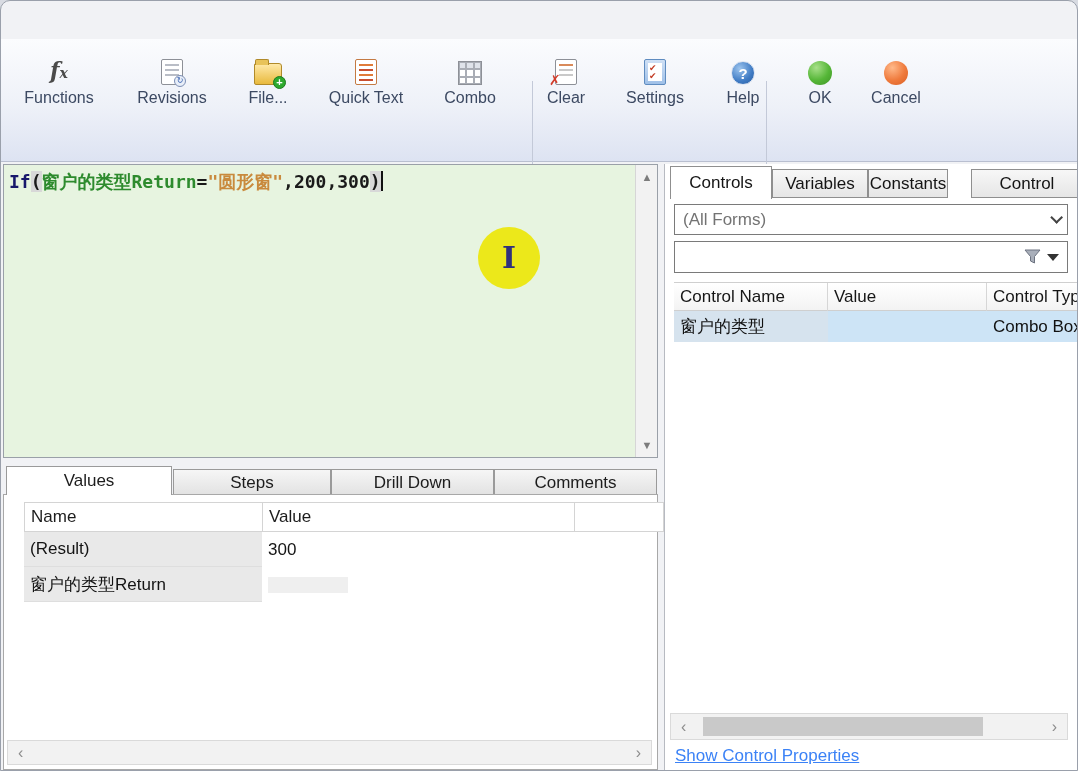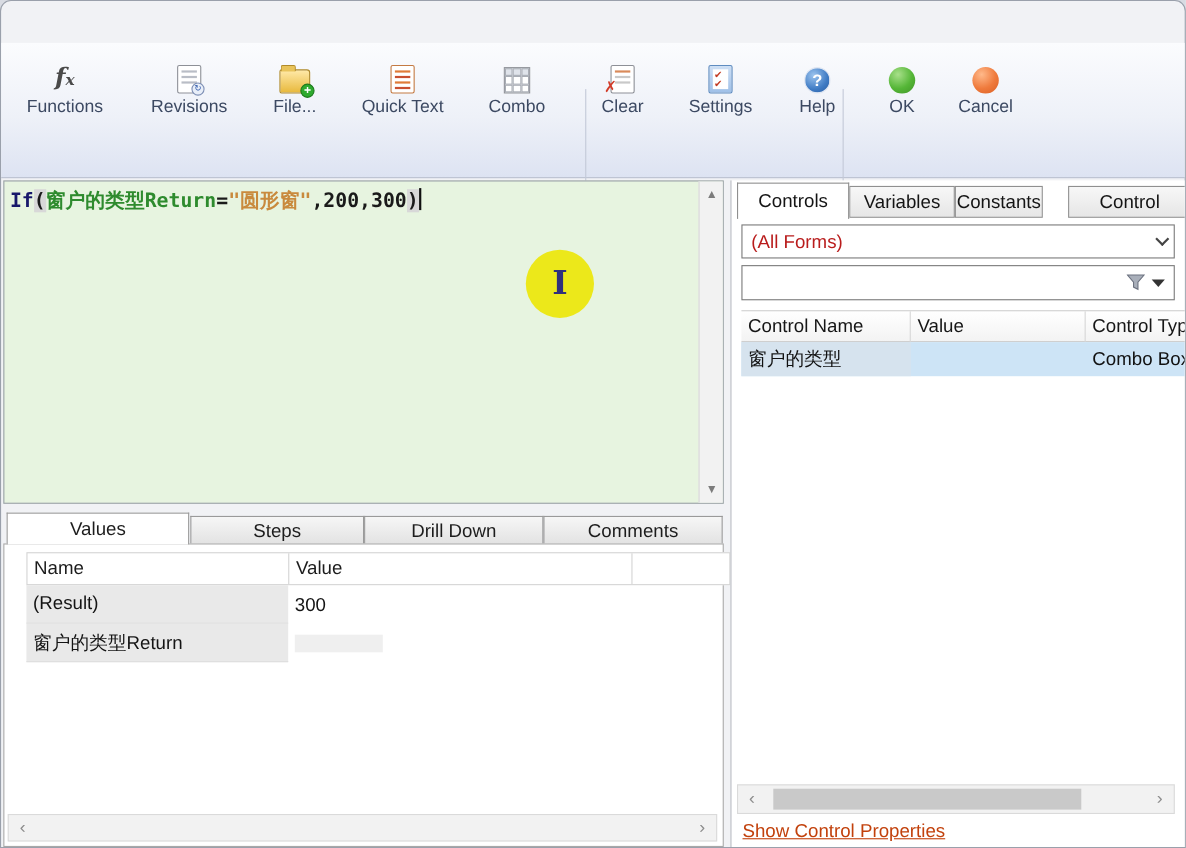--- a/index.html
+++ b/index.html
@@ -79,32 +79,32 @@
   .empty-val { width:80px; height:16px; background:#efefef; }
   .hscroll { position:absolute; background:#f2f2f2; border:1px solid #dadada; }
   .hscroll .harr { position:absolute; top:0; height:100%; display:flex; align-items:center; color:#8d8d8d; font-size:16px; }
   .hscroll .thumb { position:absolute; top:3px; height:calc(100% - 6px); background:#c9c9c9; }
 
   
   .rpanel { position:absolute; left:663px; top:163px; width:415px; height:608px; background:#fff; border-left:1px solid #b7bac1; overflow:hidden; }
   .r-tabs { position:absolute; left:0; top:2px; width:415px; height:32px; }
   .tab-r { position:absolute; top:3px; height:29px; background:linear-gradient(#f7f7f7,#e6e6e6); border:1px solid #8f8f8f; display:flex; align-items:center; justify-content:center; font-size:17px; color:#141414; }
   .tab-r.active { top:0; height:33px; background:#fff; border-bottom:none; z-index:2; }
-  .r-dd { position:absolute; left:9px; top:40px; width:394px; height:31px; background:#fff; border:1px solid #7a7a7a; display:flex; align-items:center; padding:0 8px; font-size:17px; color:#b91c1c; }
+  .r-dd { position:absolute; left:9px; top:40px; width:394px; height:31px; background:#fff; border:1px solid #7a7a7a; display:flex; align-items:center; padding:0 8px; font-size:17px; color:#737373; }
   .chev { margin-left:auto; width:9px; height:9px; border-right:2px solid #444; border-bottom:2px solid #444; transform:rotate(45deg) translateY(-3px); }
   .r-filter { position:absolute; left:9px; top:77px; width:394px; height:32px; background:#fff; border:1px solid #7a7a7a; display:flex; align-items:center; }
   .r-filter input { flex:1; border:none; outline:none; height:100%; font-size:16px; padding:0 6px; background:transparent; }
   .funnel { margin-right:6px; }
   .tri-down { width:0; height:0; border-left:6px solid transparent; border-right:6px solid transparent; border-top:7px solid #333; margin-right:8px; }
   .ct { position:absolute; left:9px; top:118px; width:406px; }
   .ct .hrow { position:relative; height:29px; background:linear-gradient(#ffffff,#f3f3f3); border:1px solid #cfcfcf; border-left:none; }
   .ct .hcell { position:absolute; top:0; height:28px; display:flex; align-items:center; padding-left:6px; font-size:17px; color:#161616; border-right:1px solid #d6d6d6; white-space:nowrap; overflow:hidden; }
   .ct .drow { position:relative; height:31px; background:#cde4f6; }
   .ct .dcell { position:absolute; top:0; height:31px; display:flex; align-items:center; padding-left:6px; font-size:17px; color:#111; white-space:nowrap; overflow:hidden; }
-  .r-link { position:absolute; left:10px; top:582px; font-size:17px; color:#c2410c; text-decoration:underline; white-space:nowrap; }
+  .r-link { position:absolute; left:10px; top:582px; font-size:17px; color:#3b82f6; text-decoration:underline; white-space:nowrap; }
 </style>
 </head>
 <body>
 
 <div id="window">
 
 
   <div class="toolbar">
 
     <div class="tbtn" style="left:10px; width:96px;">

